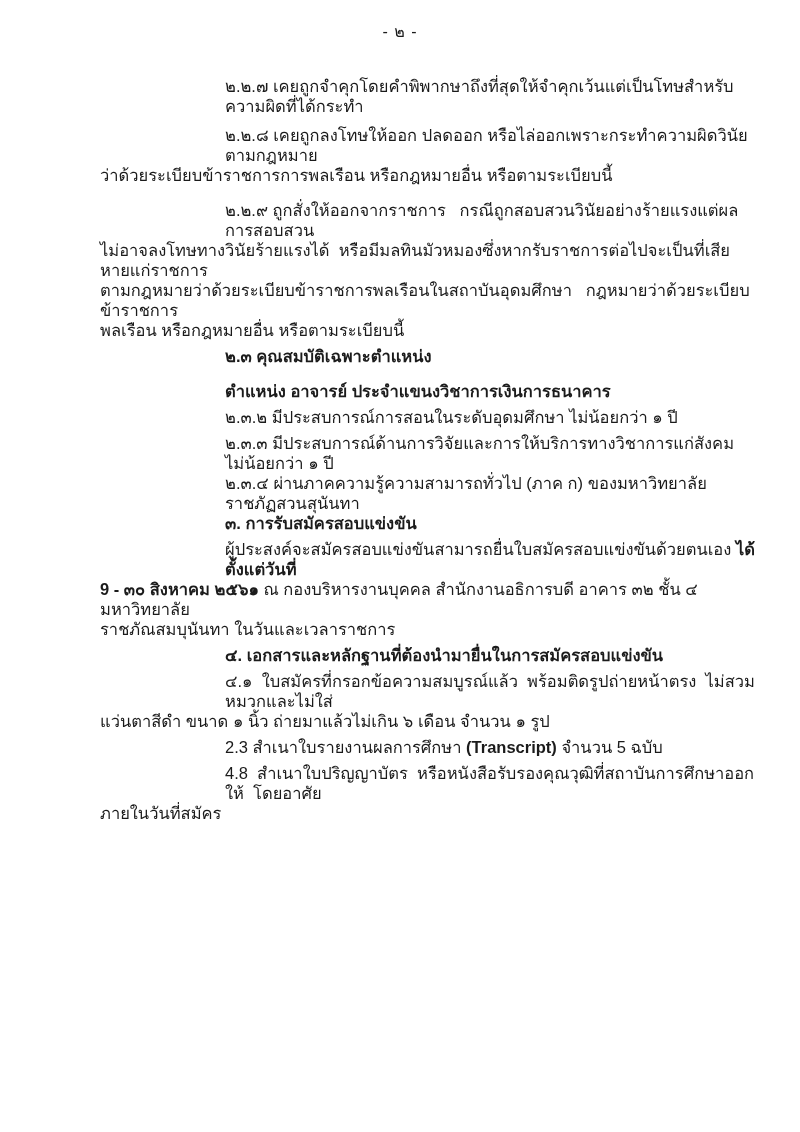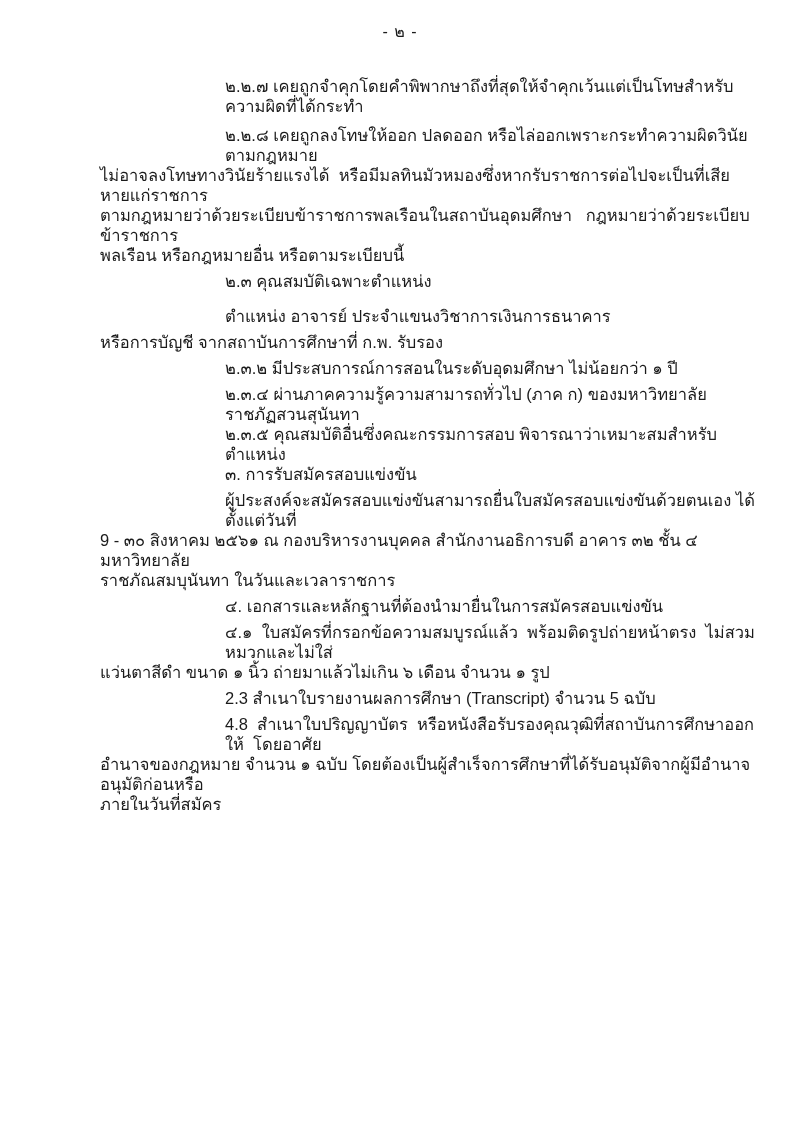--- a/index.html
+++ b/index.html
@@ -39,45 +39,45 @@
   .line.indent {
     padding-left: 125px;
   }
   .line.gap {
     margin-top: 9px;
   }
   .line.heading {
     font-weight: 700;
   }
   .seg.bold {
-    font-weight: 400;
+    font-weight: 700;
   }
 </style>
 </head>
 <body>
 
 <div class="page">
   <div class="page-number">- ๒ -</div>
   <div class="doc-body" id="doc-body">
       <div class="line indent"><span class="seg">๒.๒.๗ เคยถูกจำคุกโดยคำพิพากษาถึงที่สุดให้จำคุกเว้นแต่เป็นโทษสำหรับความผิดที่ได้กระทำ</span></div>
       <div class="line indent gap"><span class="seg">๒.๒.๘ เคยถูกลงโทษให้ออก ปลดออก หรือไล่ออกเพราะกระทำความผิดวินัย ตามกฎหมาย</span></div>
+      <div class="line"><span class="seg">ว่าด้วยระเบียบข้าราชการการพลเรือน หรือกฎหมายอื่น หรือตามระเบียบนี้</span></div>
+      <div class="line indent gap"><span class="seg">๒.๒.๙ ถูกสั่งให้ออกจากราชการ   กรณีถูกสอบสวนวินัยอย่างร้ายแรงแต่ผลการสอบสวน</span></div>
       <div class="line"><span class="seg">ไม่อาจลงโทษทางวินัยร้ายแรงได้  หรือมีมลทินมัวหมองซึ่งหากรับราชการต่อไปจะเป็นที่เสียหายแก่ราชการ</span></div>
       <div class="line"><span class="seg">ตามกฎหมายว่าด้วยระเบียบข้าราชการพลเรือนในสถาบันอุดมศึกษา   กฎหมายว่าด้วยระเบียบข้าราชการ</span></div>
       <div class="line"><span class="seg">พลเรือน หรือกฎหมายอื่น หรือตามระเบียบนี้</span></div>
       <div class="line indent heading"><span class="seg bold">๒.๓ คุณสมบัติเฉพาะตำแหน่ง</span></div>
       <div class="line indent gap heading"><span class="seg bold">ตำแหน่ง อาจารย์ ประจำแขนงวิชาการเงินการธนาคาร</span></div>
-      <div class="line"><span class="seg">หรือการบัญชี จากสถาบันการศึกษาที่ ก.พ. รับรอง</span></div>
       <div class="line indent"><span class="seg">๒.๓.๒ มีประสบการณ์การสอนในระดับอุดมศึกษา ไม่น้อยกว่า ๑ ปี</span></div>
+      <div class="line indent"><span class="seg">๒.๓.๓ มีประสบการณ์ด้านการวิจัยและการให้บริการทางวิชาการแก่สังคม ไม่น้อยกว่า ๑ ปี</span></div>
       <div class="line indent"><span class="seg">๒.๓.๔ ผ่านภาคความรู้ความสามารถทั่วไป (ภาค ก) ของมหาวิทยาลัยราชภัฏสวนสุนันทา</span></div>
-      <div class="line indent"><span class="seg">๒.๓.๕ คุณสมบัติอื่นซึ่งคณะกรรมการสอบ พิจารณาว่าเหมาะสมสำหรับตำแหน่ง</span></div>
       <div class="line indent heading"><span class="seg bold">๓. การรับสมัครสอบแข่งขัน</span></div>
       <div class="line indent"><span class="seg">ผู้ประสงค์จะสมัครสอบแข่งขันสามารถยื่นใบสมัครสอบแข่งขันด้วยตนเอง </span><span class="seg bold">ได้ตั้งแต่วันที่</span></div>
       <div class="line"><span class="seg bold">9 - ๓๐ สิงหาคม ๒๕๖๑</span><span class="seg"> ณ กองบริหารงานบุคคล สำนักงานอธิการบดี อาคาร ๓๒ ชั้น ๔ มหาวิทยาลัย</span></div>
       <div class="line"><span class="seg">ราชภัณสมบุนันทา ในวันและเวลาราชการ</span></div>
       <div class="line indent heading"><span class="seg bold">๔. เอกสารและหลักฐานที่ต้องนำมายื่นในการสมัครสอบแข่งขัน</span></div>
       <div class="line indent"><span class="seg">๔.๑  ใบสมัครที่กรอกข้อความสมบูรณ์แล้ว  พร้อมติดรูปถ่ายหน้าตรง  ไม่สวมหมวกและไม่ใส่</span></div>
       <div class="line"><span class="seg">แว่นตาสีดำ ขนาด ๑ นิ้ว ถ่ายมาแล้วไม่เกิน ๖ เดือน จำนวน ๑ รูป</span></div>
       <div class="line indent"><span class="seg">2.3 สำเนาใบรายงานผลการศึกษา </span><span class="seg bold">(Transcript)</span><span class="seg"> จำนวน 5 ฉบับ</span></div>
       <div class="line indent"><span class="seg">4.8  สำเนาใบปริญญาบัตร  หรือหนังสือรับรองคุณวุฒิที่สถาบันการศึกษาออกให้  โดยอาศัย</span></div>
-      <div class="line"><span class="seg">อำนาจของกฎหมาย จำนวน ๑ ฉบับ โดยต้องเป็นผู้สำเร็จการศึกษาที่ได้รับอนุมัติจากผู้มีอำนาจอนุมัติก่อนหรือ</span></div>
       <div class="line"><span class="seg">ภายในวันที่สมัคร</span></div>
     </div>
 </div>
 
 </body></html>

